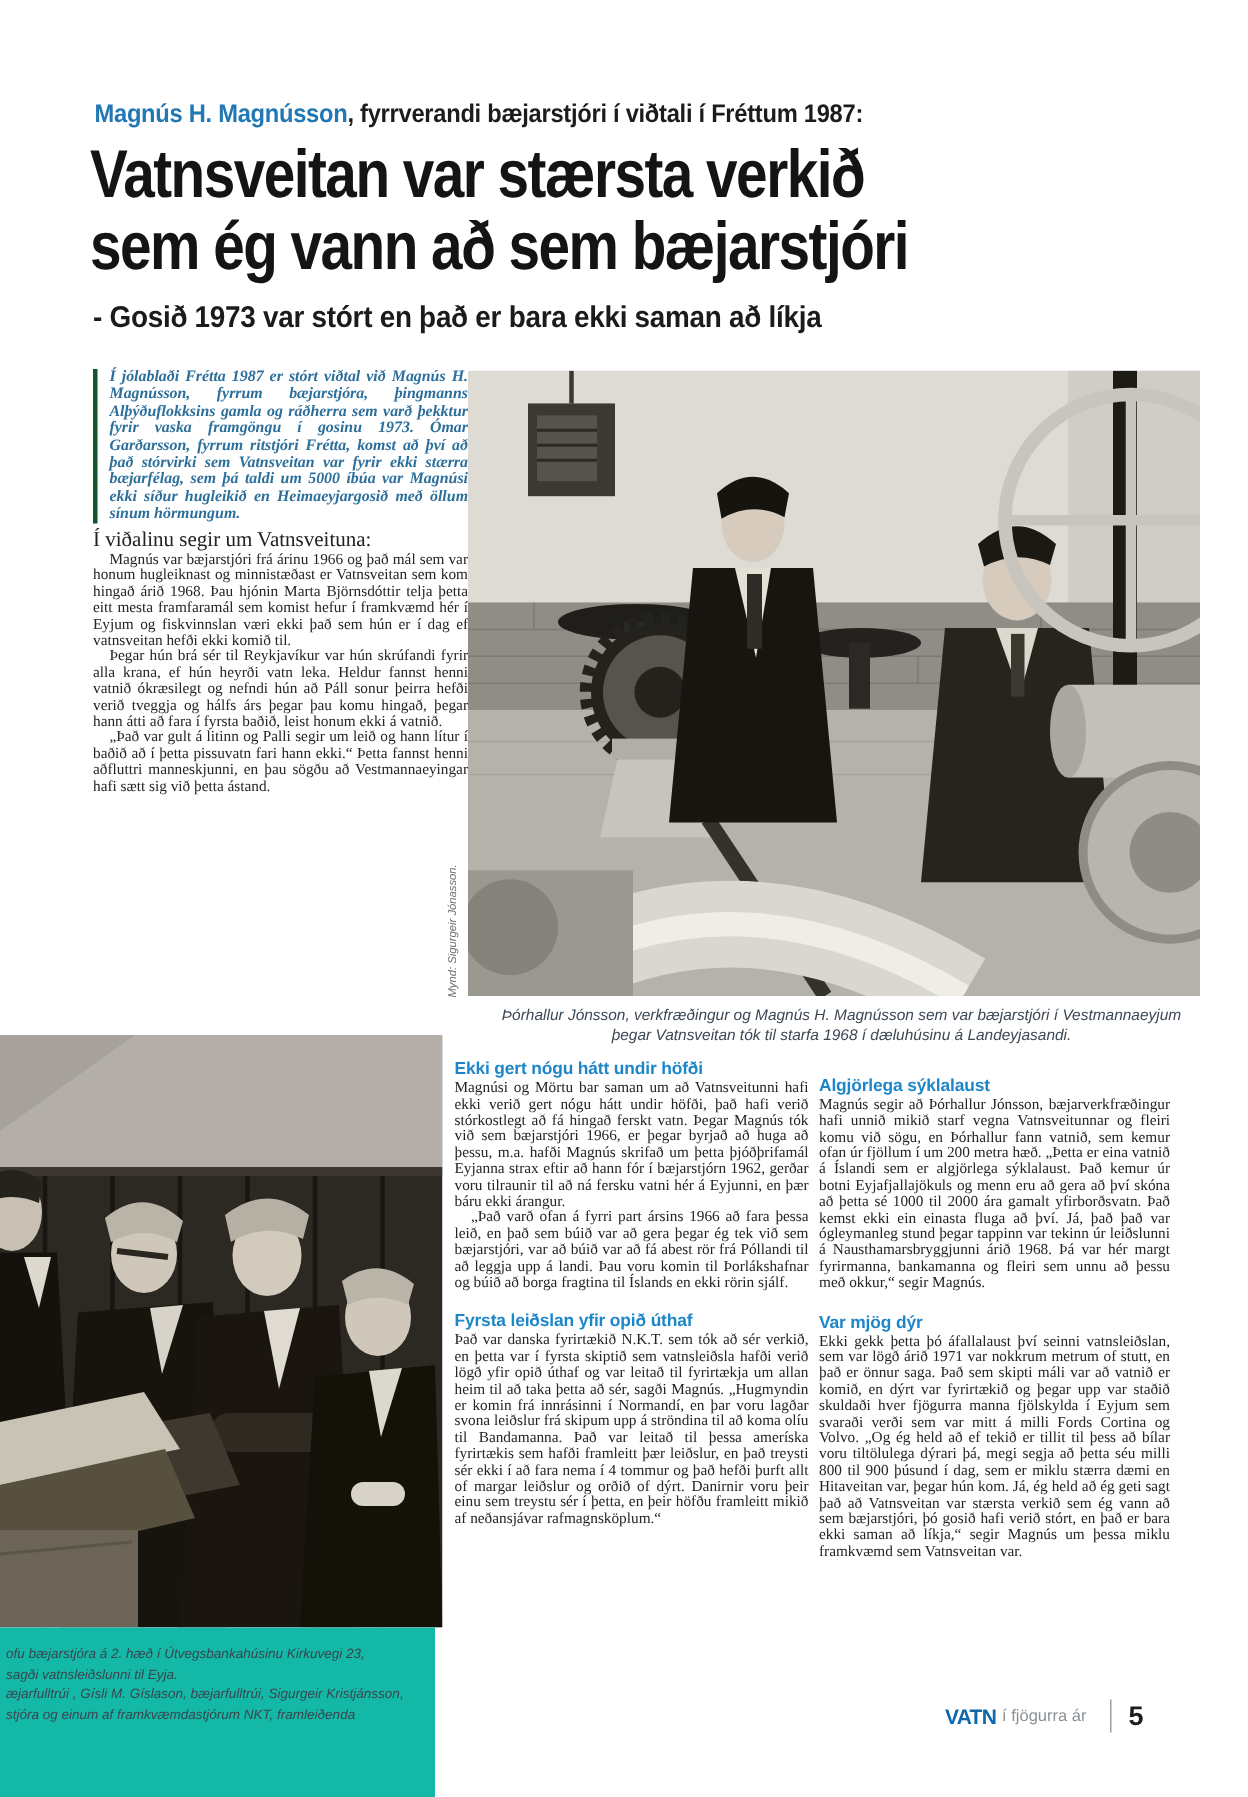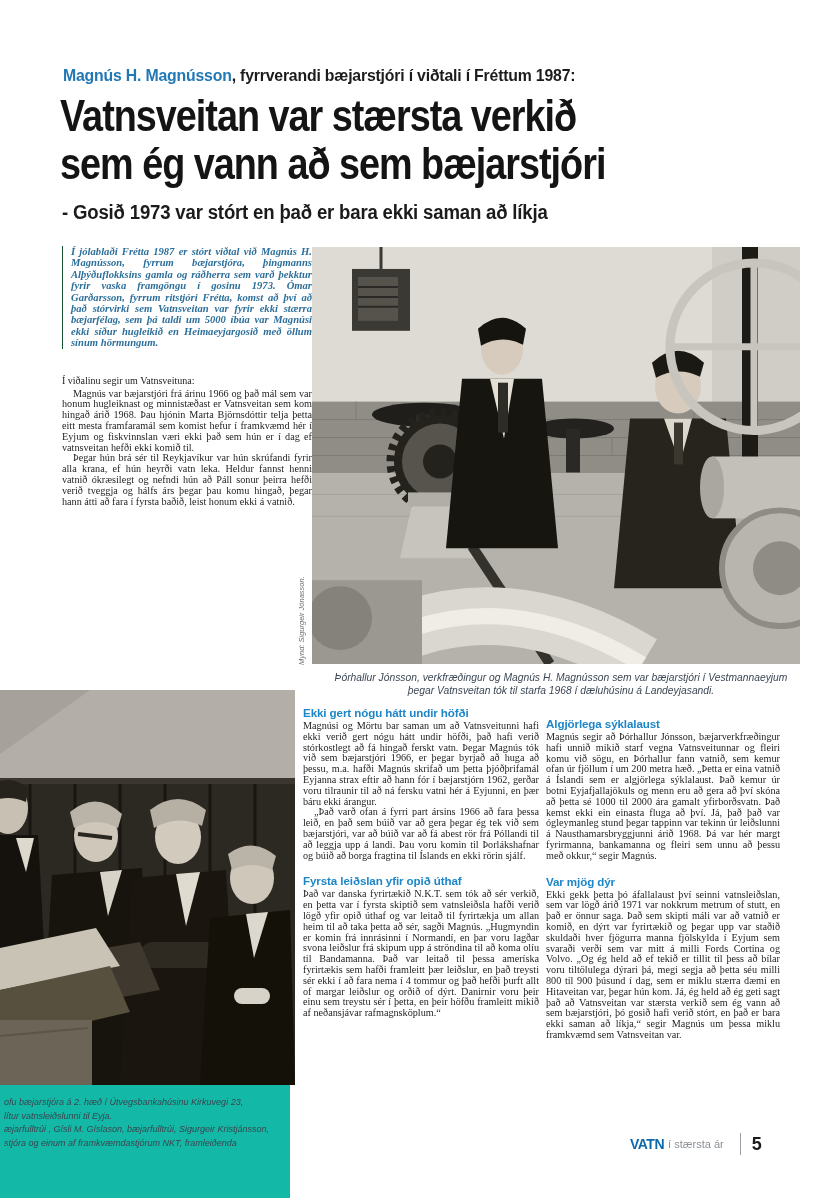--- a/index.html
+++ b/index.html
@@ -13,23 +13,23 @@
   .kicker .name{color:#2178b5;}
   .headline{position:absolute;left:60px;top:92px;margin:0;font-family:"Liberation Sans",sans-serif;
             font-size:45px;line-height:48px;font-weight:800;color:#141414;letter-spacing:-1.2px;
             transform:scaleX(0.84);transform-origin:left top;white-space:nowrap;}
   .subtitle{position:absolute;left:62px;top:201px;font-family:"Liberation Sans",sans-serif;
             font-size:20px;font-weight:700;color:#1b1b1b;transform:scaleX(0.93);transform-origin:left top;
             white-space:nowrap;letter-spacing:-0.2px;}
 
   
   .left-col{position:absolute;left:62px;top:246px;width:250px;}
-  .intro{border-left:1px solid #14532d;padding-left:8px;font-style:italic;font-weight:700;
+  .intro{border-left:3px solid #14532d;padding-left:8px;font-style:italic;font-weight:700;
          font-size:10.6px;line-height:11.4px;color:#2d6f9b;text-align:justify;}
-  .lead-in{margin-top:26px;font-size:10px;line-height:11px;color:#222;}
+  .lead-in{margin-top:6px;font-size:14px;line-height:11px;color:#222;}
   .body-text{font-size:10.2px;line-height:10.8px;color:#242424;text-align:justify;}
   .body-text p{margin:0;}
   .body-text p.indent{text-indent:11px;}
   .left-col .body-text{margin-top:3px;}
 
   
   .main-photo{position:absolute;left:312px;top:247px;width:488px;height:417px;overflow:hidden;}
   .main-photo svg{display:block;width:100%;height:100%;}
   .photo-credit{position:absolute;left:297px;top:555px;width:12px;height:110px;
                 font-family:"Liberation Sans",sans-serif;font-style:italic;font-size:7.5px;color:#6e6e6e;
@@ -72,20 +72,21 @@
   <h1 class="headline"><span>Vatnsveitan var stærsta verkið</span><br><span>sem ég vann að sem bæjarstjóri</span></h1>
 
   <div class="subtitle">- Gosið 1973 var stórt en það er bara ekki saman að líkja</div>
 
   <div class="left-col">
     <div class="intro">Í jólablaði Frétta 1987 er stórt viðtal við Magnús H. Magnússon, fyrrum bæjarstjóra, þingmanns Alþýðuflokksins gamla og ráðherra sem varð þekktur fyrir vaska framgöngu í gosinu 1973. Ómar Garðarsson, fyrrum ritstjóri Frétta, komst að því að það stórvirki sem Vatnsveitan var fyrir ekki stærra bæjarfélag, sem þá taldi um 5000 íbúa var Magnúsi ekki síður hugleikið en Heimaeyjargosið með öllum sínum hörmungum.</div>
     <div class="lead-in">Í viðalinu segir um Vatnsveituna:</div>
     <div class="body-text">
       <p class="indent">Magnús var bæjarstjóri frá árinu 1966 og það mál sem var honum hugleiknast og minnistæðast er Vatnsveitan sem kom hingað árið 1968. Þau hjónin Marta Björnsdóttir telja þetta eitt mesta framfaramál sem komist hefur í framkvæmd hér í Eyjum og fiskvinnslan væri ekki það sem hún er í dag ef vatnsveitan hefði ekki komið til.</p>
       <p class="indent">Þegar hún brá sér til Reykjavíkur var hún skrúfandi fyrir alla krana, ef hún heyrði vatn leka. Heldur fannst henni vatnið ókræsilegt og nefndi hún að Páll sonur þeirra hefði verið tveggja og hálfs árs þegar þau komu hingað, þegar hann átti að fara í fyrsta baðið, leist honum ekki á vatnið.</p>
+      <p class="indent">„Það var gult á litinn og Palli segir um leið og hann lítur í baðið að í þetta pissuvatn fari hann ekki.“ Þetta fannst henni aðfluttri manneskjunni, en þau sögðu að Vestmannaeyingar hafi sætt sig við þetta ástand.</p>
     </div>
   </div>
 
   <div class="main-photo">
     <svg viewBox="0 0 488 418" preserveAspectRatio="none">
       <rect width="488" height="418" fill="#d8d6cf"></rect>
       <rect y="0" width="488" height="158" fill="#dddbd4"></rect>
       <rect x="400" width="88" height="418" fill="#cfcdc6"></rect>
       <rect y="155" width="488" height="72" fill="#8f8d85"></rect>
       <g stroke="#7c7a72" stroke-width="1">
@@ -222,26 +223,26 @@
       <polygon points="0,258 96,238 120,276 0,300" fill="#c9c3b6"></polygon>
       <polygon points="0,300 110,276 130,322 0,352" fill="#57503f"></polygon>
       <rect x="0" y="330" width="92" height="65" fill="#6c6557"></rect>
       <line x1="0" y1="346" x2="88" y2="338" stroke="#5b5448" stroke-width="2"></line>
     </svg>
   </div>
 
   <div class="caption-box">
     <div class="cap-lines">
       <div class="cap-line">ofu bæjarstjóra á 2. hæð í Útvegsbankahúsinu Kirkuvegi 23,</div>
-      <div class="cap-line">lítur vatnsleiðslunni til Eyja.</div>
+      <div class="cap-line">sagði vatnsleiðslunni til Eyja.</div>
       <div class="cap-line">æjarfulltrúi , Gísli M. Gíslason, bæjarfulltrúi, Sigurgeir Kristjánsson,</div>
       <div class="cap-line">stjóra og einum af framkvæmdastjórum NKT,  framleiðenda</div>
     </div>
   </div>
 
   <div class="footer">
     <span class="brand">VATN</span>
-    <span class="brand-suffix">í stærsta ár</span>
+    <span class="brand-suffix">í fjögurra ár</span>
     <span class="divider"></span>
     <span class="page-num">5</span>
   </div>
 
 </div>
 
 </body></html>

